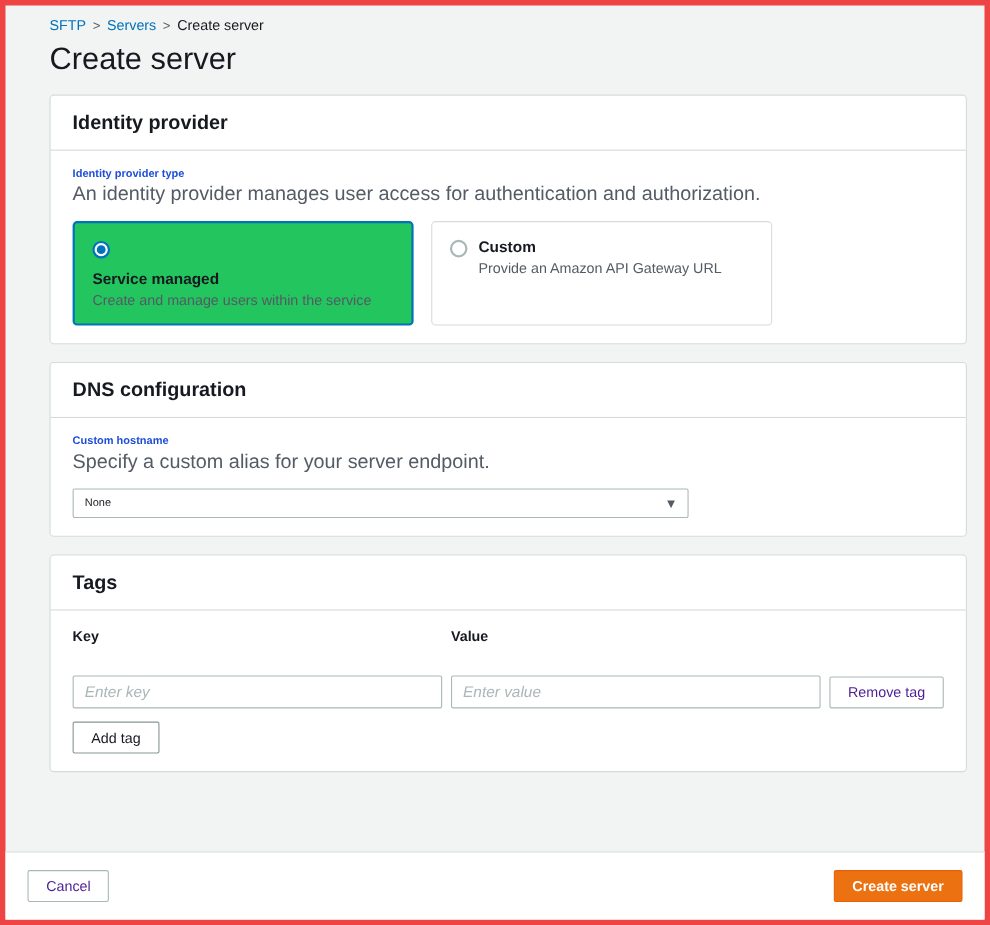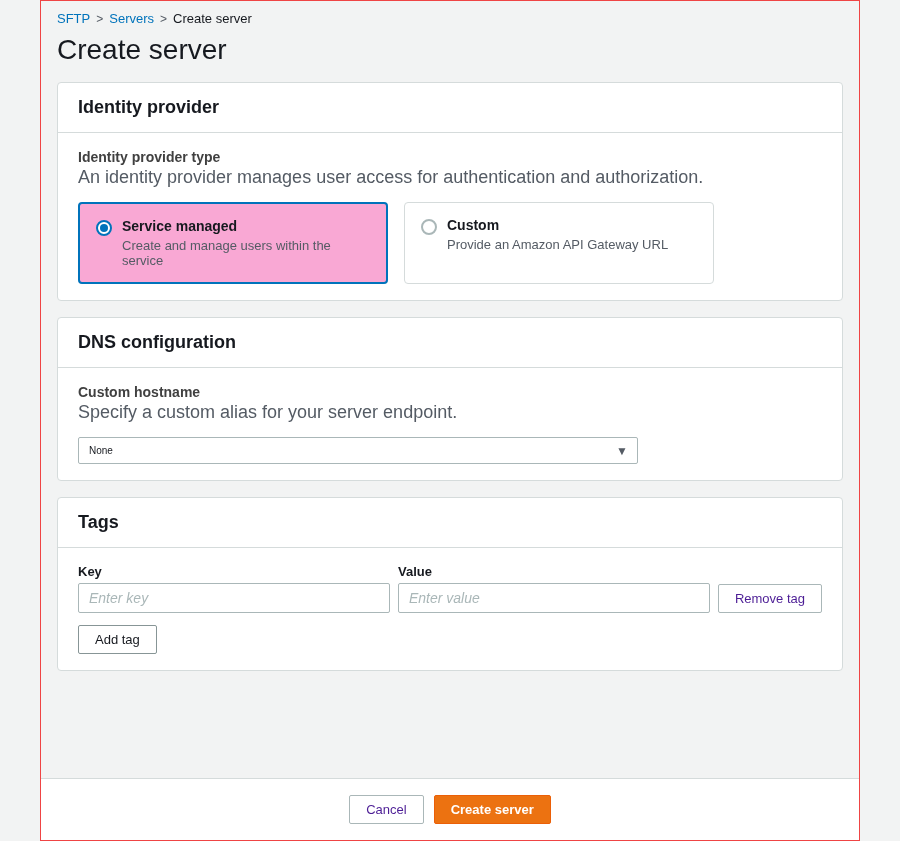--- a/index.html
+++ b/index.html
@@ -6,25 +6,26 @@
     body {
       font-family: -apple-system, BlinkMacSystemFont, "Amazon Ember", Arial, sans-serif;
       background: #f2f3f3;
       display: flex;
       justify-content: center;
       align-items: flex-start;
       min-height: 841px;
       padding: 0;
     }
     .page-wrapper {
-      width: 820px;
+      width: 900px;
       min-height: 841px;
       background: #f2f3f3;
-      border: 1px solid #ef4444;
+      border: 5px solid #ef4444;
       position: relative;
+      padding-left: 24px;
     }
     .breadcrumb {
       padding: 10px 16px 4px 16px;
       font-size: 13px;
       display: flex;
       align-items: center;
       gap: 6px;
     }
     .breadcrumb-link {
       color: #0073bb;
@@ -62,23 +63,23 @@
     }
     .section-title {
       font-size: 18px;
       font-weight: 700;
       color: #16191f;
     }
     .section-body {
       padding: 16px 20px;
     }
     .field-label {
-      font-size: 14px;
-      font-weight: 700;
-      color: #404040;
+      font-size: 10px;
+      font-weight: 700;
+      color: #1d4ed8;
       margin-bottom: 2px;
     }
     .field-description {
       font-size: 18px;
       color: #545b64;
       margin-bottom: 14px;
     }
     .radio-options {
       display: flex;
       gap: 16px;
@@ -90,21 +91,22 @@
       cursor: pointer;
       flex: 1;
       max-width: 310px;
       display: flex;
       align-items: flex-start;
       gap: 10px;
       background: #fff;
     }
     .radio-option.selected {
       border: 2px solid #0073bb;
-      background: #f9a8d4;
+      background: #22c55e;
+      flex-direction: column;
     }
     .radio-circle {
       width: 16px;
       height: 16px;
       border-radius: 50%;
       border: 2px solid #aab7b8;
       display: flex;
       align-items: center;
       justify-content: center;
       flex-shrink: 0;
@@ -175,20 +177,21 @@
       margin-bottom: 4px;
     }
     .text-input {
       width: 100%;
       padding: 6px 10px;
       font-size: 14px;
       color: #ec4899;
       border: 1px solid #aab7b8;
       border-radius: 2px;
       background: #fff;
+      margin-top: 24px;
     }
     .text-input::placeholder {
       color: #aab7b8;
       font-style: italic;
     }
     .btn {
       padding: 6px 16px;
       font-size: 13px;
       border-radius: 2px;
       cursor: pointer;
@@ -216,21 +219,21 @@
     }
     .footer-actions {
       position: absolute;
       bottom: 0;
       left: 0;
       right: 0;
       background: #fff;
       border-top: 1px solid #d5dbdb;
       padding: 16px 20px;
       display: flex;
-      justify-content: center;
+      justify-content: space-between;
       gap: 10px;
     }
     .remove-btn-wrapper {
       display: flex;
       align-items: flex-end;
     }
   </style>
 </head>
 <body>
 

